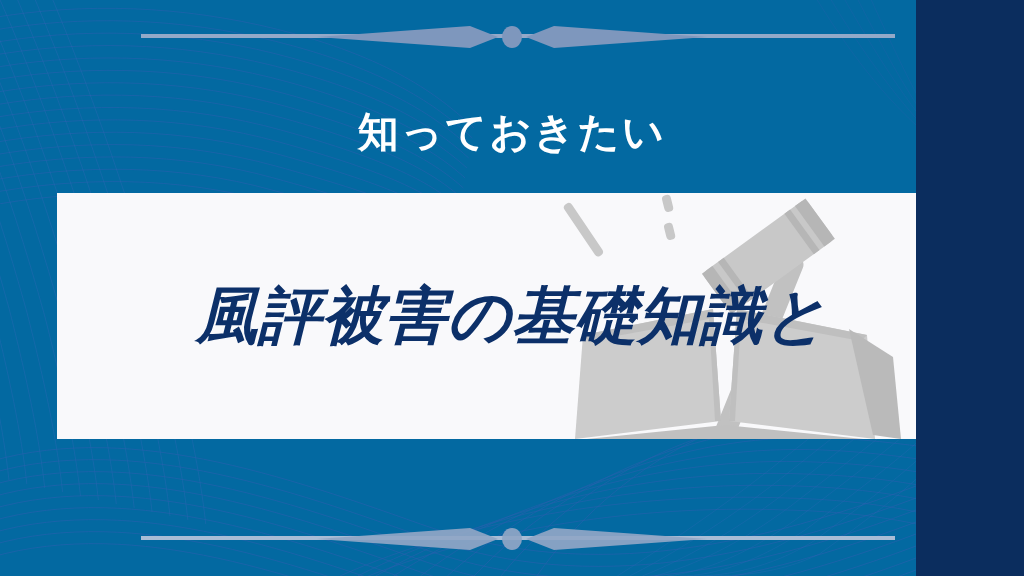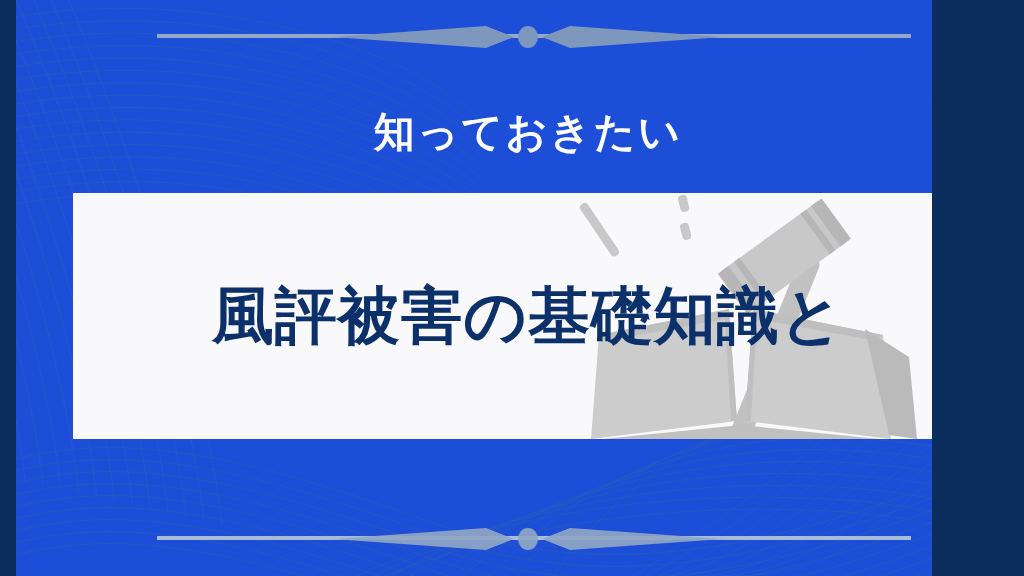--- a/index.html
+++ b/index.html
@@ -10,22 +10,21 @@
   }
   body {
     font-family: "Liberation Sans", "DejaVu Sans", sans-serif;
   }
 
   #slide {
     position: relative;
     width: 916px;
     height: 576px;
     overflow: hidden;
-    background: #1d4ed8;
-    margin-left: 16px;
+    background: #0369a1;
   }
 
   
   .wave-layer {
     position: absolute;
     inset: 0;
     pointer-events: none;
   }
   .wave-layer svg { display: block; width: 100%; height: 100%; }
 
@@ -80,20 +79,21 @@
 
   .headline {
     position: relative;
     z-index: 2;
     height: 100%;
     display: flex;
     flex-direction: column;
     align-items: center;
     justify-content: center;
     gap: 4px;
+    font-style: italic;
   }
   .headline-line {
     color: #0c3069;
     font-size: 62px;
     font-weight: 700;
     letter-spacing: 0.015em;
     line-height: 1.23;
     white-space: nowrap;
     text-align: center;
   }

